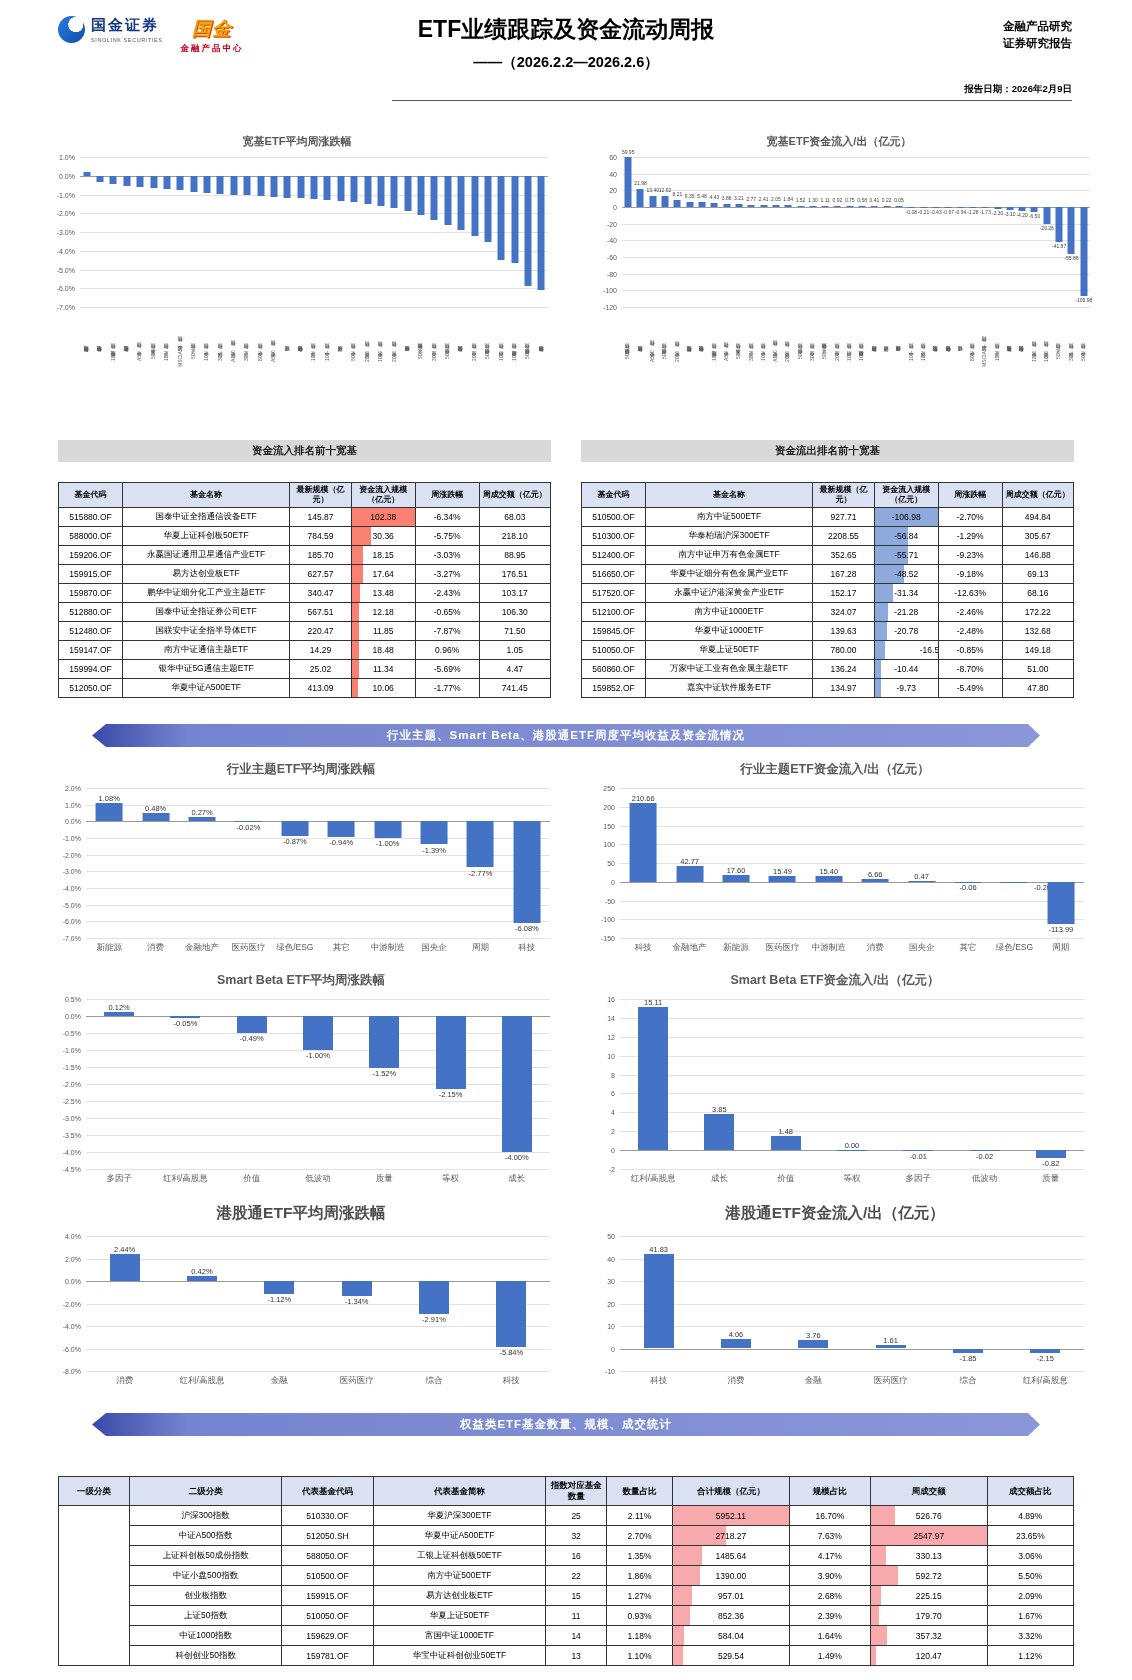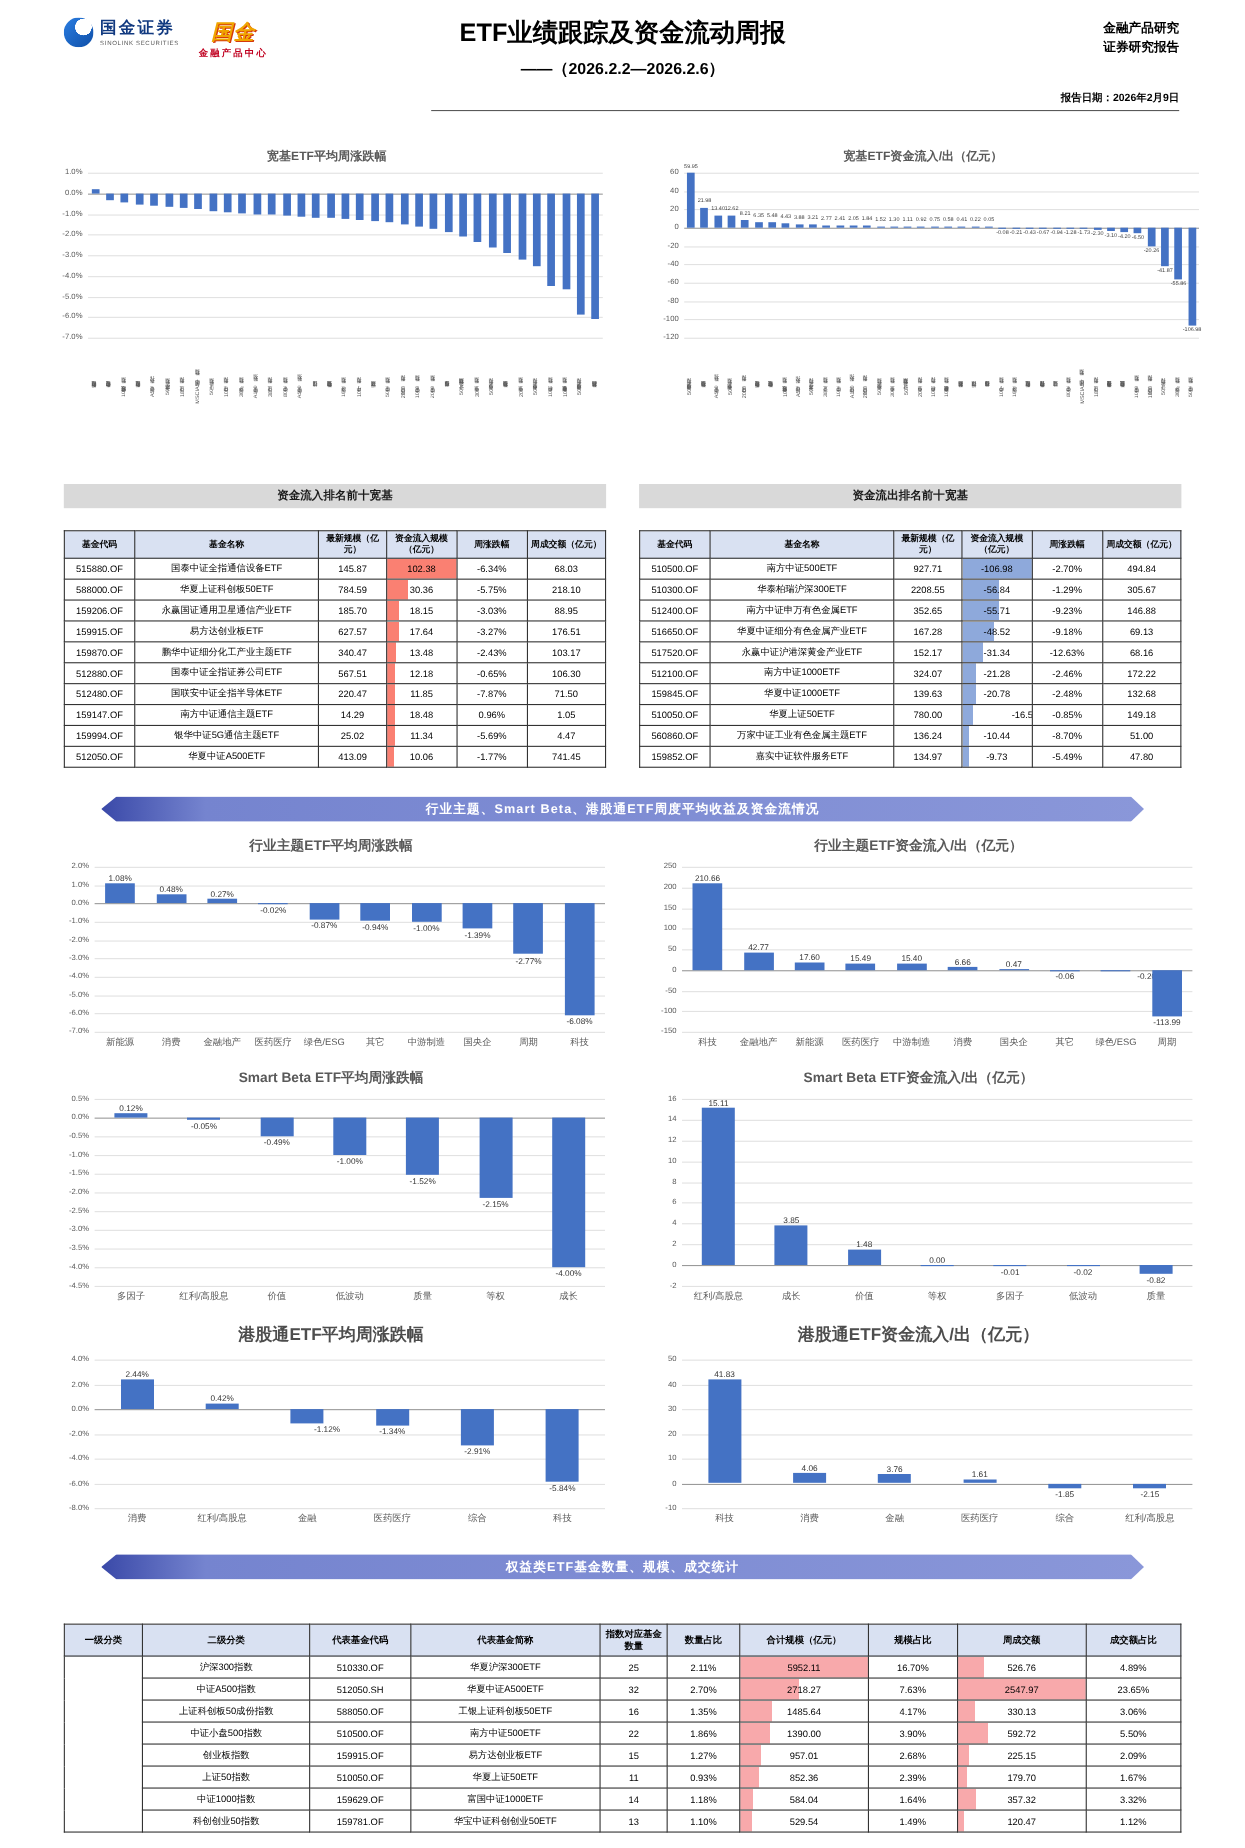--- a/index.html
+++ b/index.html
@@ -1220,21 +1220,21 @@
                 <div class="col">
                   <div class="bar" style="height: 27.45px; top: 17.55px;"></div>
                   <div class="dlabel" style="top: 8.55px;">2.44%</div>
                 </div>
                 <div class="col">
                   <div class="bar" style="height: 4.725px; top: 40.275px;"></div>
                   <div class="dlabel" style="top: 31.275px;">0.42%</div>
                 </div>
                 <div class="col">
                   <div class="bar" style="height: 12.6px; top: 45px;"></div>
-                  <div class="dlabel" style="top: 58.6px; margin-left: 18px;">-1.12%</div>
+                  <div class="dlabel" style="top: 58.6px;">-1.12%</div>
                 </div>
                 <div class="col">
                   <div class="bar" style="height: 15.075px; top: 45px;"></div>
                   <div class="dlabel" style="top: 61.075px;">-1.34%</div>
                 </div>
                 <div class="col">
                   <div class="bar" style="height: 32.7375px; top: 45px;"></div>
                   <div class="dlabel" style="top: 78.7375px;">-2.91%</div>
                 </div>
                 <div class="col">

